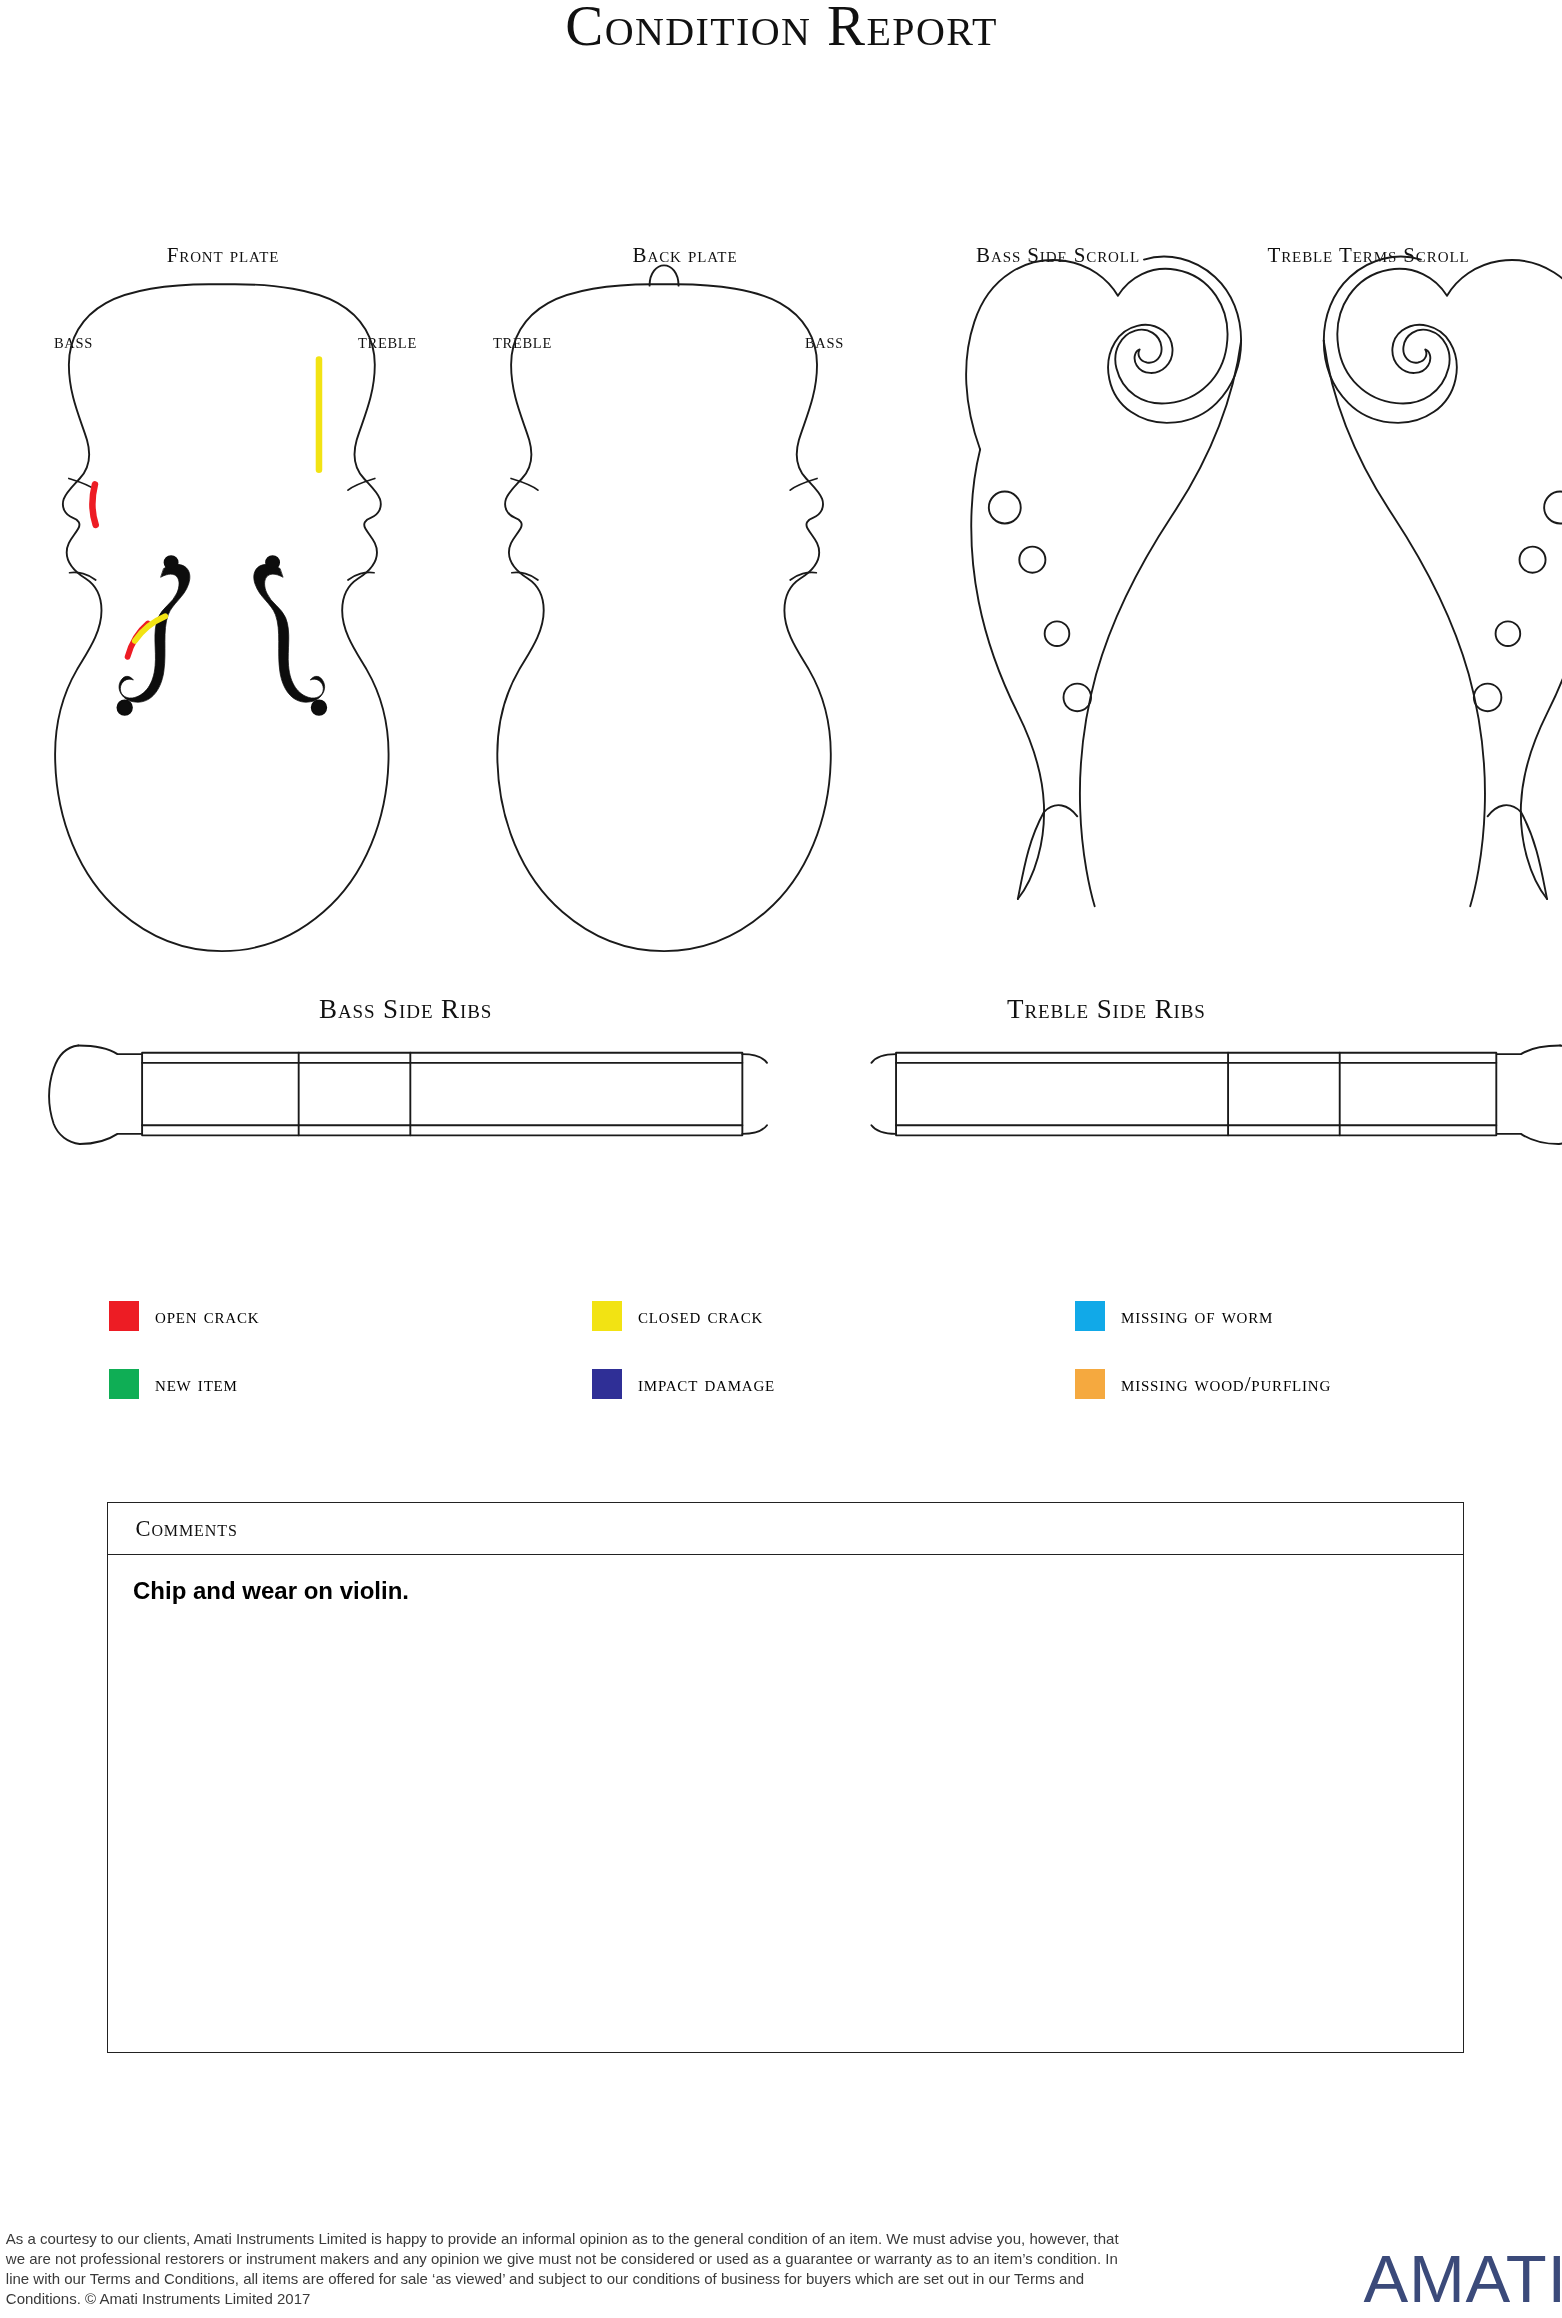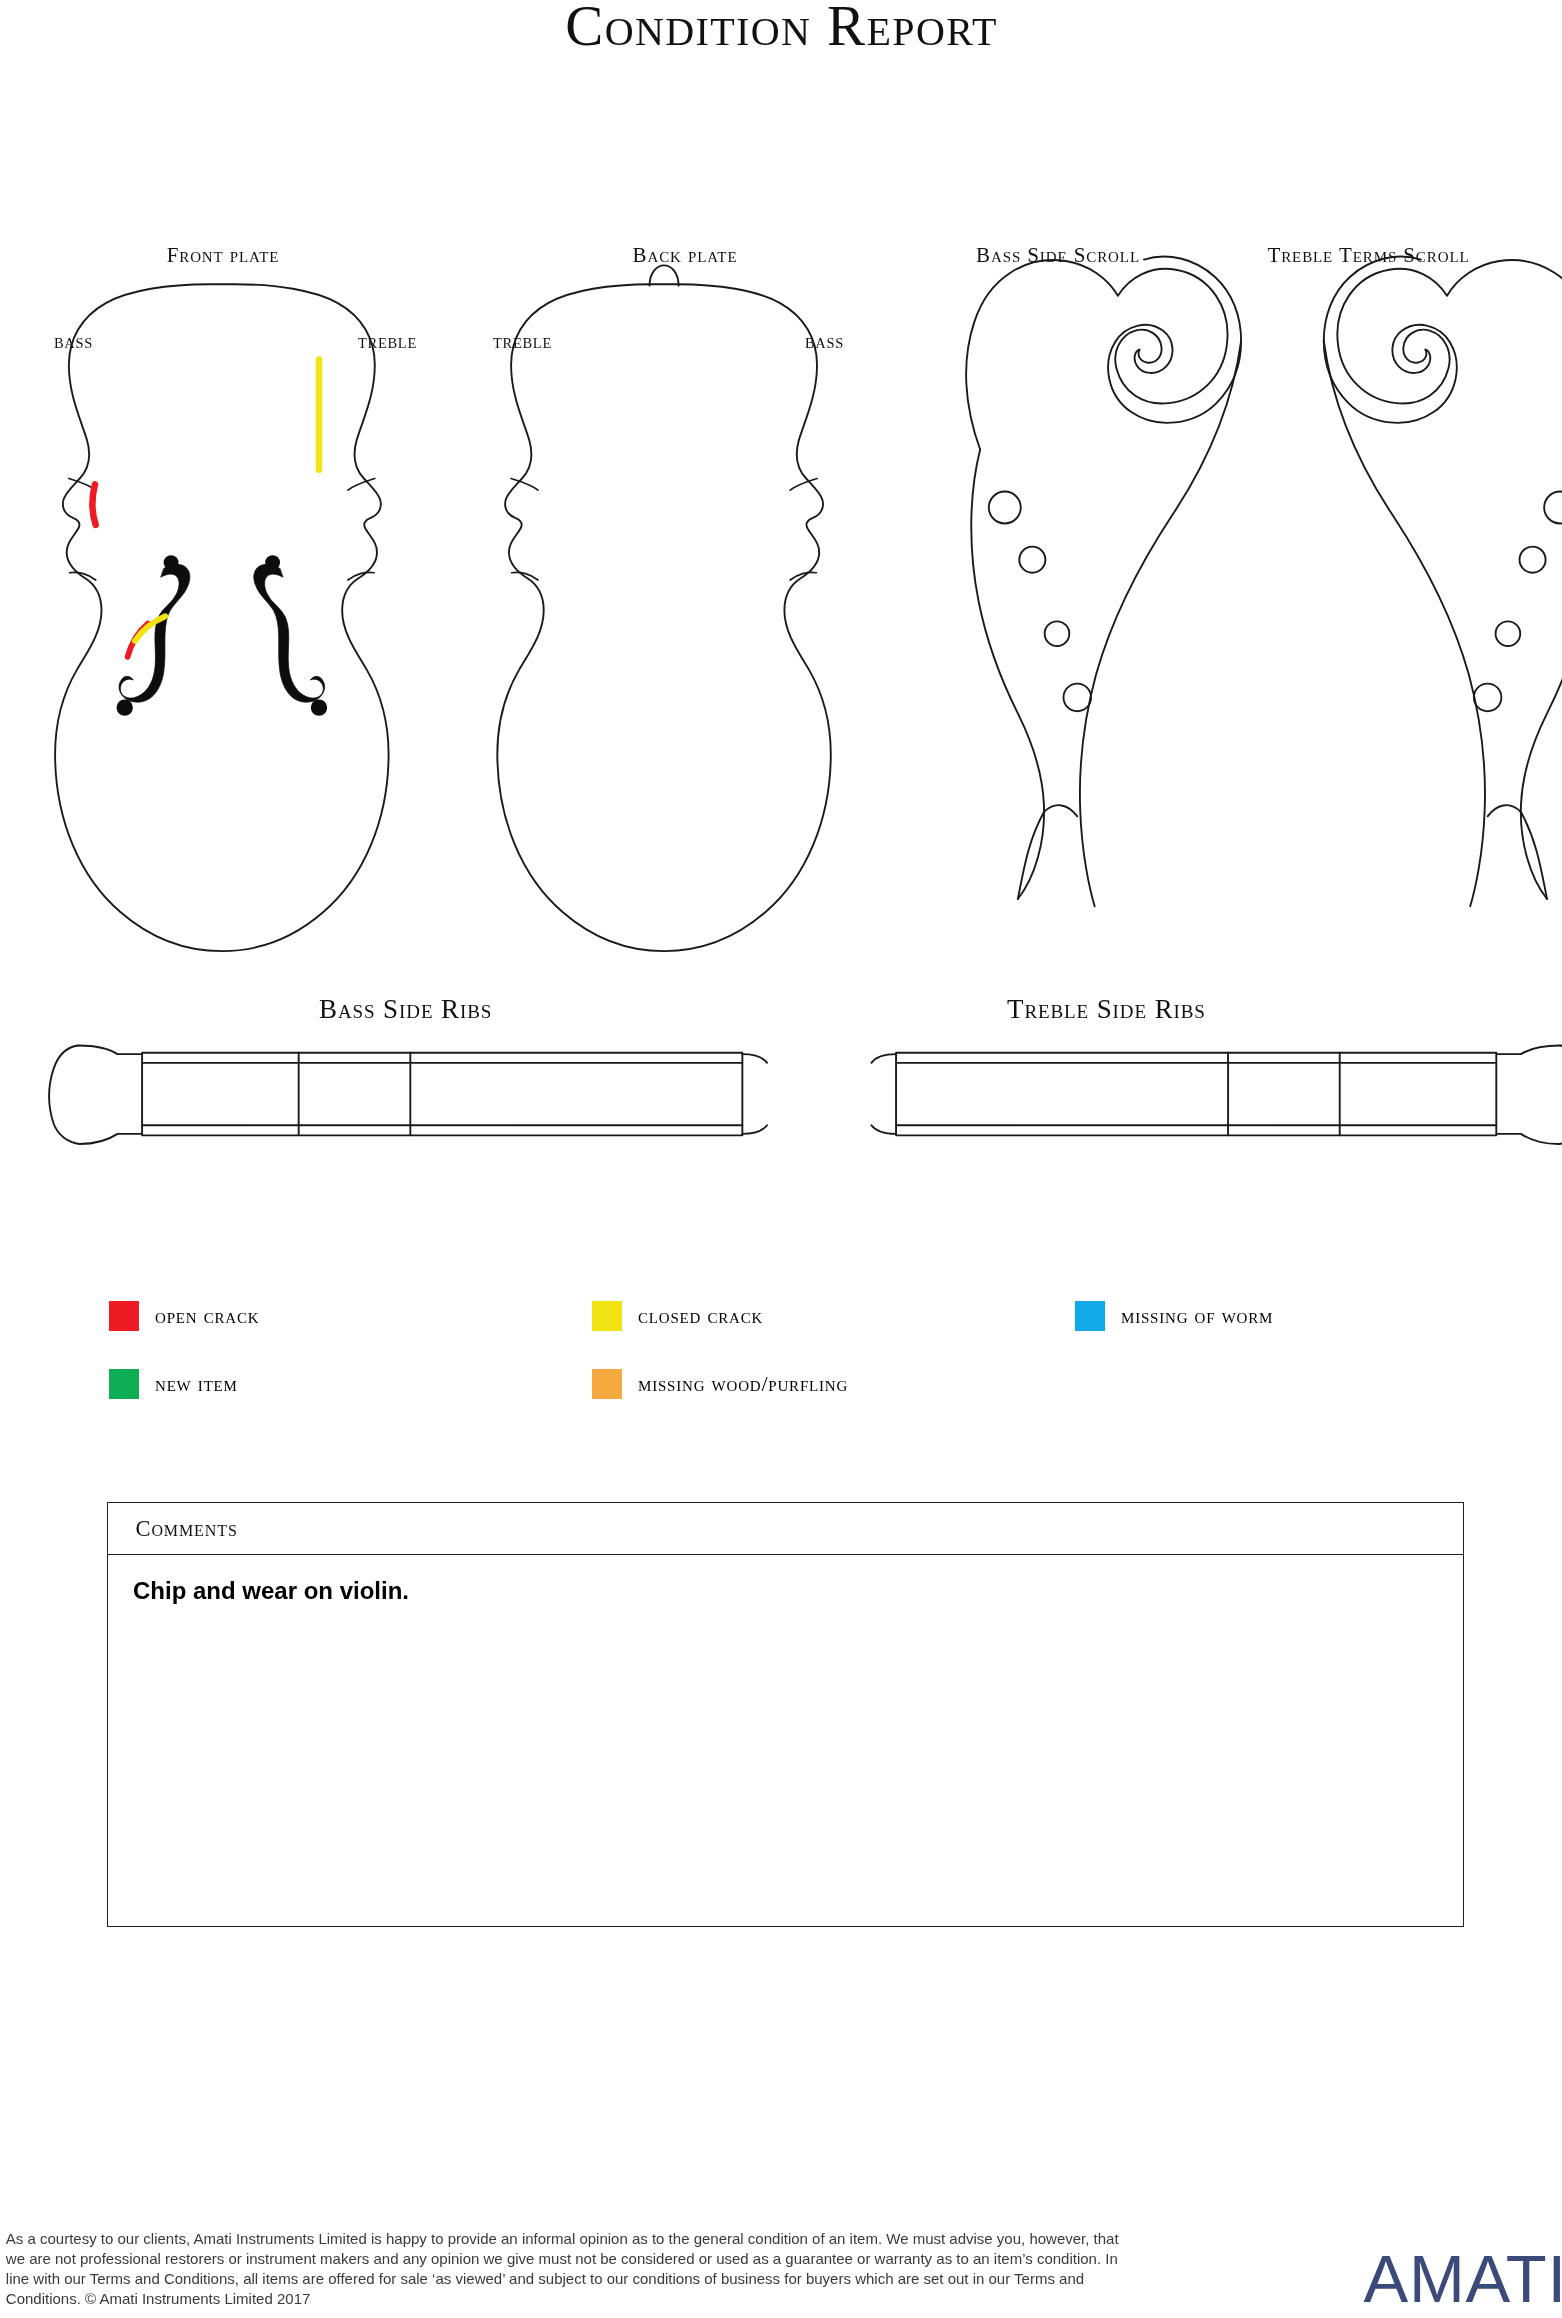--- a/index.html
+++ b/index.html
@@ -99,21 +99,21 @@
     color: #000000;
     white-space: nowrap;
   }
 
   
   .comments-box {
     position: absolute;
     left: 107px;
     top: 1502px;
     width: 1357px;
-    height: 425px;
+    height: 551px;
     border: 1.4px solid #222;
     background: #fff;
   }
   .comments-header {
     height: 52px;
     border-bottom: 1.4px solid #222;
     display: flex;
     align-items: center;
     padding-left: 27.5px;
   }
@@ -430,20 +430,24 @@
       <div class="swatch" style="background:#11a9e8;"></div>
       <div class="legend-text">missing of worm</div>
     </div>
   </div>
   <div class="legend-row">
     <div class="legend-item">
       <div class="swatch" style="background:#0fae55;"></div>
       <div class="legend-text">new item</div>
     </div>
     <div class="legend-item">
+      <div class="swatch" style="background:#2f2f96;"></div>
+      <div class="legend-text">impact damage</div>
+    </div>
+    <div class="legend-item">
       <div class="swatch" style="background:#f5a93f;"></div>
       <div class="legend-text">missing wood/purfling</div>
     </div>
   </div>
 </div>
 
 <div class="comments-box">
   <div class="comments-header">
     <span class="comments-header-text">Comments</span>
   </div>

